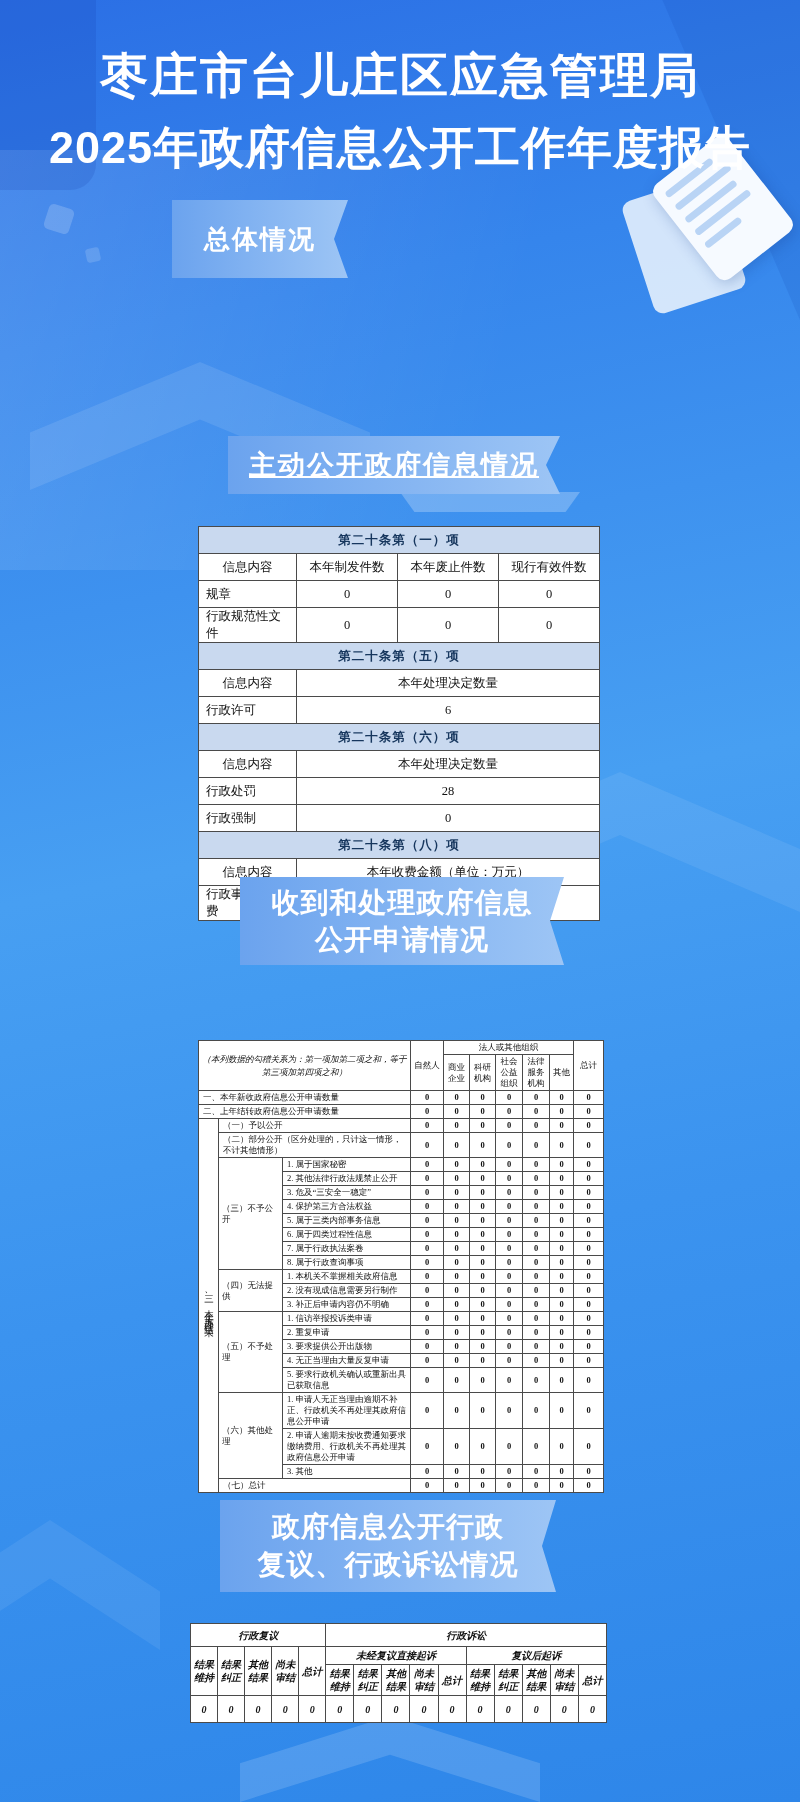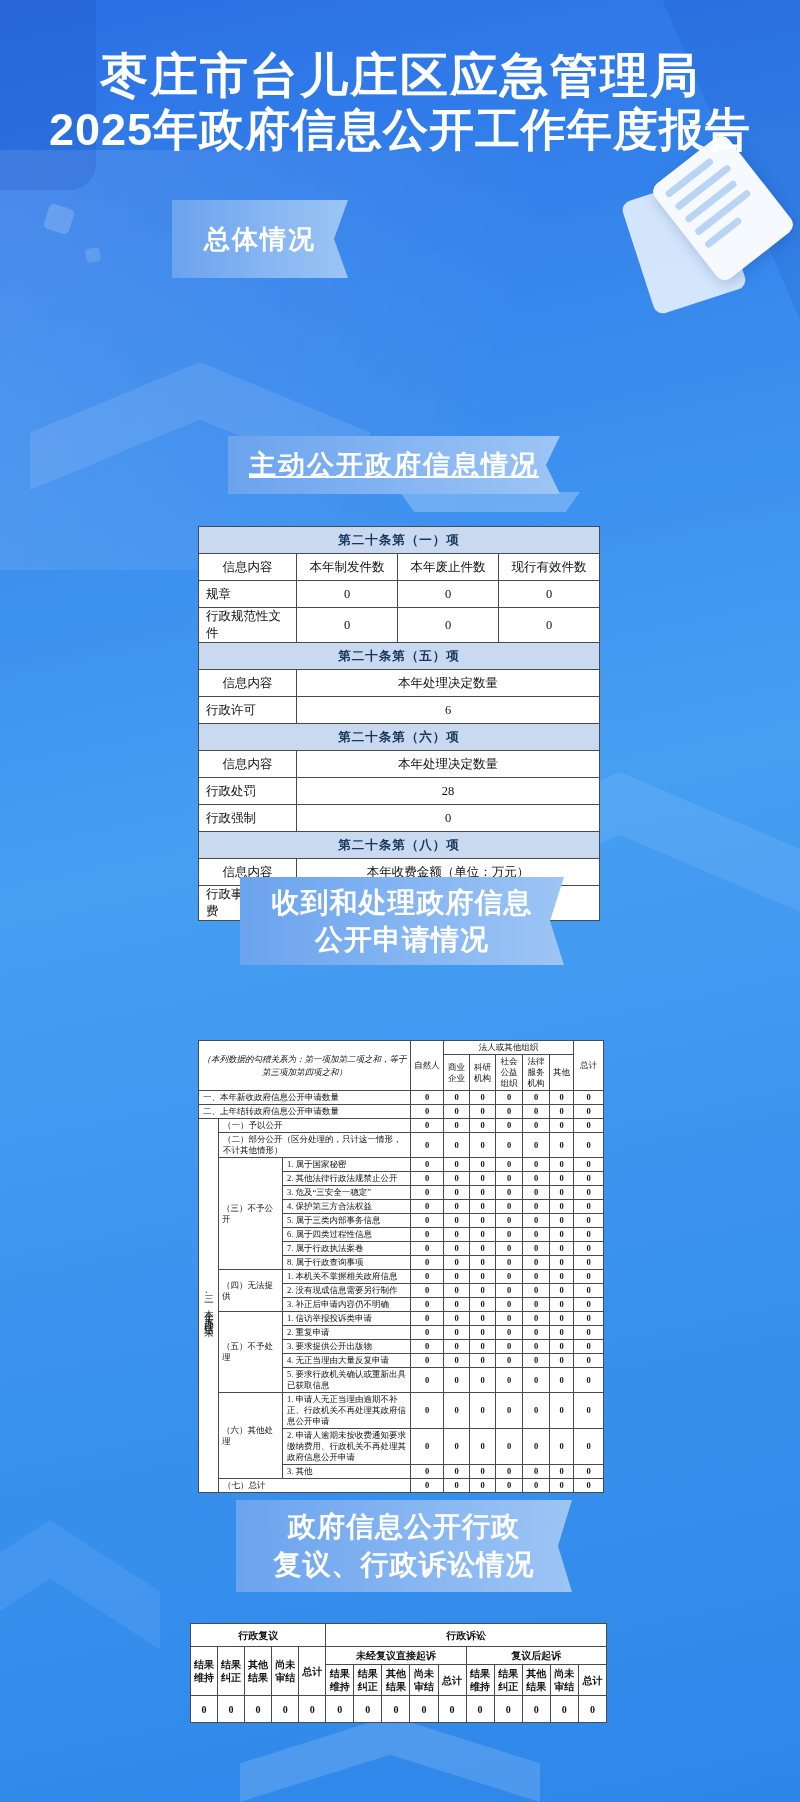--- a/index.html
+++ b/index.html
@@ -30,32 +30,32 @@
   .paper-wrap{left:618px;top:138px;width:190px;height:180px;}
   .sheet{position:absolute;border-radius:10px;}
   .sheet.back{left:18px;top:48px;width:96px;height:118px;background:rgba(233,242,253,.88);transform:rotate(-18deg);}
   .sheet.front{left:58px;top:10px;width:94px;height:120px;background:#f6faff;transform:rotate(-38deg);
     box-shadow:0 4px 14px rgba(20,60,140,.25);padding:12px 10px;box-sizing:border-box;}
   .sheet .pline{height:7px;border-radius:4px;background:#b9d4f5;margin-bottom:9px;}
   .pl1{width:78%;} .pl2{width:92%;} .pl3{width:85%;} .pl4{width:92%;} .pl5{width:60%;}
   
   .titles{position:absolute;left:0;top:50px;width:800px;text-align:center;z-index:3;color:#fff;}
   .title-l1{font-size:48px;font-weight:900;letter-spacing:2px;line-height:1.1;}
-  .title-l2{font-size:45px;font-weight:900;letter-spacing:1px;line-height:1.1;margin-top:2px;}
+  .title-l2{font-size:45px;font-weight:900;letter-spacing:1px;line-height:1.1;margin-top:20px;}
   
   .banner{position:absolute;z-index:3;display:flex;flex-direction:column;align-items:center;justify-content:center;
     color:#fff;font-weight:700;text-align:center;
     background:linear-gradient(90deg,var(--banner-from) 0%,var(--banner-to) 100%);
     clip-path:polygon(0 0,100% 0,calc(100% - 14px) 50%,100% 100%,0 100%);}
   .banner1{left:172px;top:200px;width:176px;height:78px;font-size:26px;letter-spacing:2px;}
   .banner2{left:228px;top:436px;width:332px;height:58px;font-size:27px;letter-spacing:2px;text-decoration:underline;}
   .banner2-echo{left:400px;top:492px;width:180px;height:20px;background:rgba(255,255,255,.25);
     clip-path:polygon(0 0,100% 0,92% 100%,8% 100%);z-index:2;}
   .banner3{left:240px;top:877px;width:324px;height:88px;font-size:28px;line-height:37px;letter-spacing:1px;}
-  .banner4{left:236px;top:1500px;width:336px;height:92px;font-size:28px;line-height:38px;letter-spacing:1px;}
+  .banner4{left:220px;top:1500px;width:336px;height:92px;font-size:28px;line-height:38px;letter-spacing:1px;}
   
   .overview{position:absolute;left:8px;top:290px;width:784px;z-index:3;color:#fff;
     font-size:21.5px;line-height:29px;letter-spacing:1px;text-indent:2em;text-align:justify;font-weight:500;margin:0;}
   
   .tbl-wrap{position:absolute;z-index:3;}
   table{border-collapse:collapse;background:#fff;table-layout:fixed;
     font-family:"Liberation Serif",serif;color:#111;}
   td,th{border:1px solid #4a4a4a;overflow:hidden;}
   
   #table1{left:198px;top:526px;width:401px;}
@@ -68,21 +68,21 @@
   #table2 table{width:405px;border:1.5px solid #333;}
   #table2 td,#table2 th{font-size:8.5px;line-height:11px;padding:1px 2px;text-align:center;font-weight:400;vertical-align:middle;}
   #table2 th{font-weight:400;}
   #table2 .note{font-size:8.5px;font-style:italic;font-weight:400;line-height:13px;}
   #table2 .rowlabel,#table2 .catlabel,#table2 .sublabel{text-align:left;padding-left:4px;}
   #table2 .catcell{text-align:left;padding-left:3px;}
   #table2 .vgroup{writing-mode:vertical-rl;text-orientation:upright;letter-spacing:3px;font-size:9.5px;text-align:center;padding:4px 1px;}
   #table2 .val{font-weight:600;}
   
   #table3{left:190px;top:1623px;width:417px;}
-  #table3 table{width:417px;border:1.5px solid #333;}
+  #table3 table{width:417px;border:1.5px solid #333;font-style:italic;}
   #table3 td,#table3 th{font-size:10px;line-height:13px;text-align:center;padding:2px 1px;}
   #table3 th{font-weight:700;}
   #table3 .hrow1 th{height:18px;}
   #table3 .vals td{height:22px;font-weight:600;}
 </style>
 </head>
 <body>
 
 <div class="page">
 

